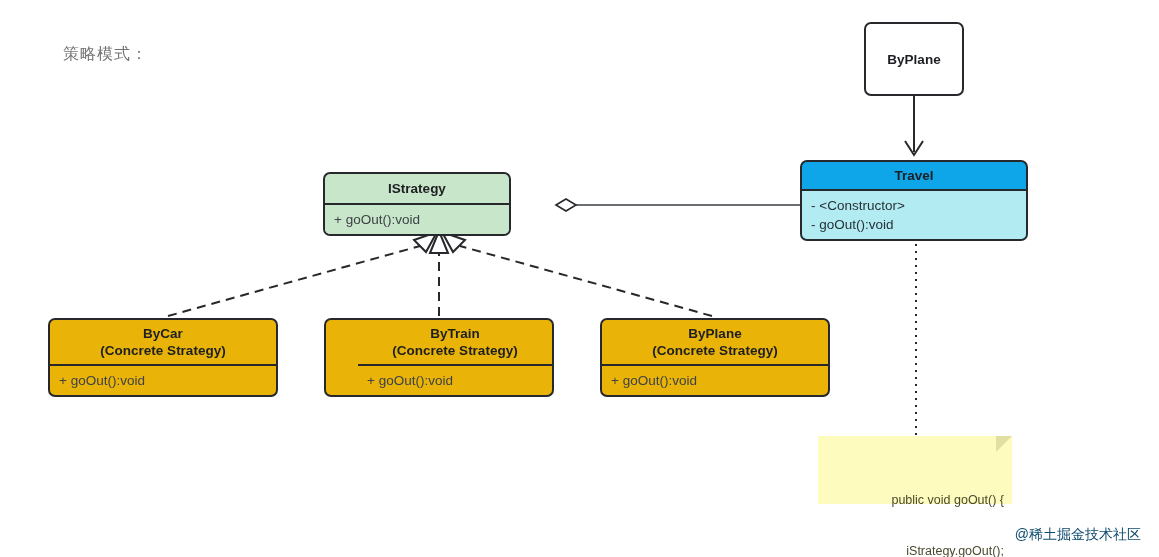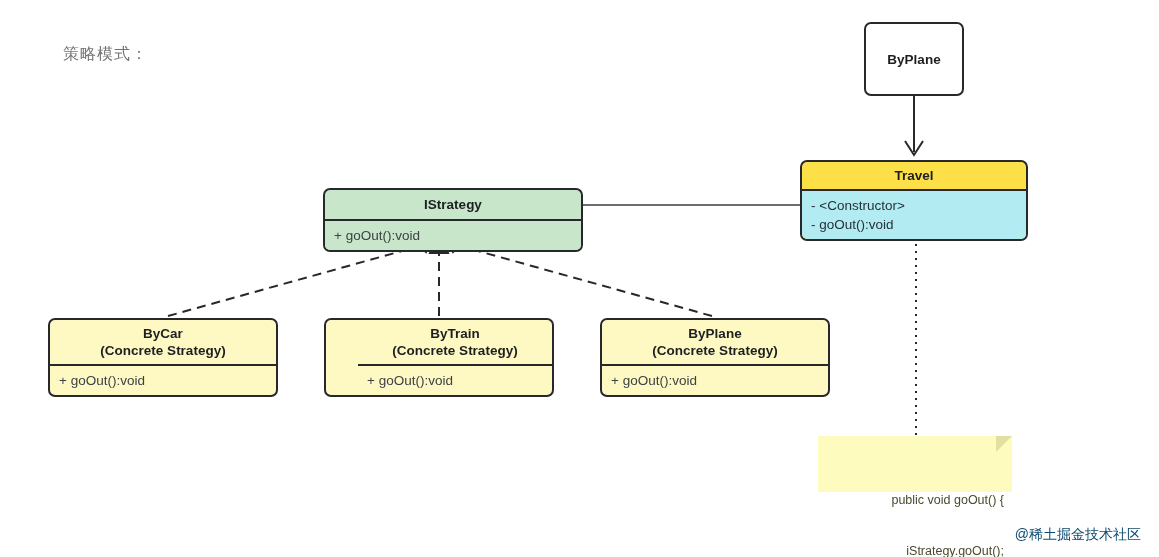--- a/index.html
+++ b/index.html
@@ -34,21 +34,21 @@
     letter-spacing: 1px;
     white-space: nowrap;
   }
 
   
   .uml-box {
     position: absolute;
     box-sizing: border-box;
     border: 2px solid #26282b;
     border-radius: 7px;
-    background: #fef9c3;
+    background: #eab308;
     overflow: hidden;
   }
   .uml-head {
     box-sizing: border-box;
     text-align: center;
     font-weight: bold;
     font-size: 13.5px;
     color: #1d1f22;
     line-height: 17px;
     padding: 5px 4px 5px 4px;
@@ -85,21 +85,21 @@
     align-items: center;
     justify-content: center;
     font-weight: bold;
     font-size: 13.5px;
     color: #1d1f22;
   }
 
   
   .green { background: #c8e6c9; }
   .green .uml-body { background: #c8e6c9; }
-  .cyan  { background: #fde047; }
+  .cyan  { background: #0ea5e9; }
   .cyan  .uml-body { background: #b2ebf2; }
   .cyan .uml-row { color: #263238; }
 
   
   .note {
     position: absolute;
     box-sizing: border-box;
     background: #fdfbbe;
     padding: 5px 8px 6px 8px;
     text-align: right;
@@ -162,21 +162,21 @@
     <div class="uml-head">
       <span>Travel</span>
     </div>
     <div class="uml-sep"></div>
     <div class="uml-body">
       <div class="uml-row">-  &lt;Constructor&gt;</div>
       <div class="uml-row">- goOut():void</div>
     </div>
   </div>
 
-  <div class="uml-box green" style="left:323px; top:188px; width:260px;">
+  <div class="uml-box green" style="left:323px; top:172px; width:188px;">
     <div class="uml-head" style="padding-top:6px;padding-bottom:6px;">
       <span>IStrategy</span>
     </div>
     <div class="uml-sep"></div>
     <div class="uml-body">
       <div class="uml-row">+ goOut():void</div>
     </div>
   </div>
 
   <div class="uml-box" style="left:48px; top:318px; width:230px;">
@@ -205,21 +205,21 @@
     <div class="uml-head">
       <span>ByPlane</span>
       <span class="sub">(Concrete Strategy)</span>
     </div>
     <div class="uml-sep"></div>
     <div class="uml-body">
       <div class="uml-row">+ goOut():void</div>
     </div>
   </div>
 
-  <div class="note" style="left:818px; top:436px; width:194px; height:56px;">
+  <div class="note" style="left:818px; top:436px; width:194px; height:68px;">
     <div class="note-fold"></div>
     <div>public void goOut() {</div>
     <div>iStrategy.goOut();</div>
     
   </div>
 
   <div class="watermark">@稀土掘金技术社区</div>
 
 </div>
 

